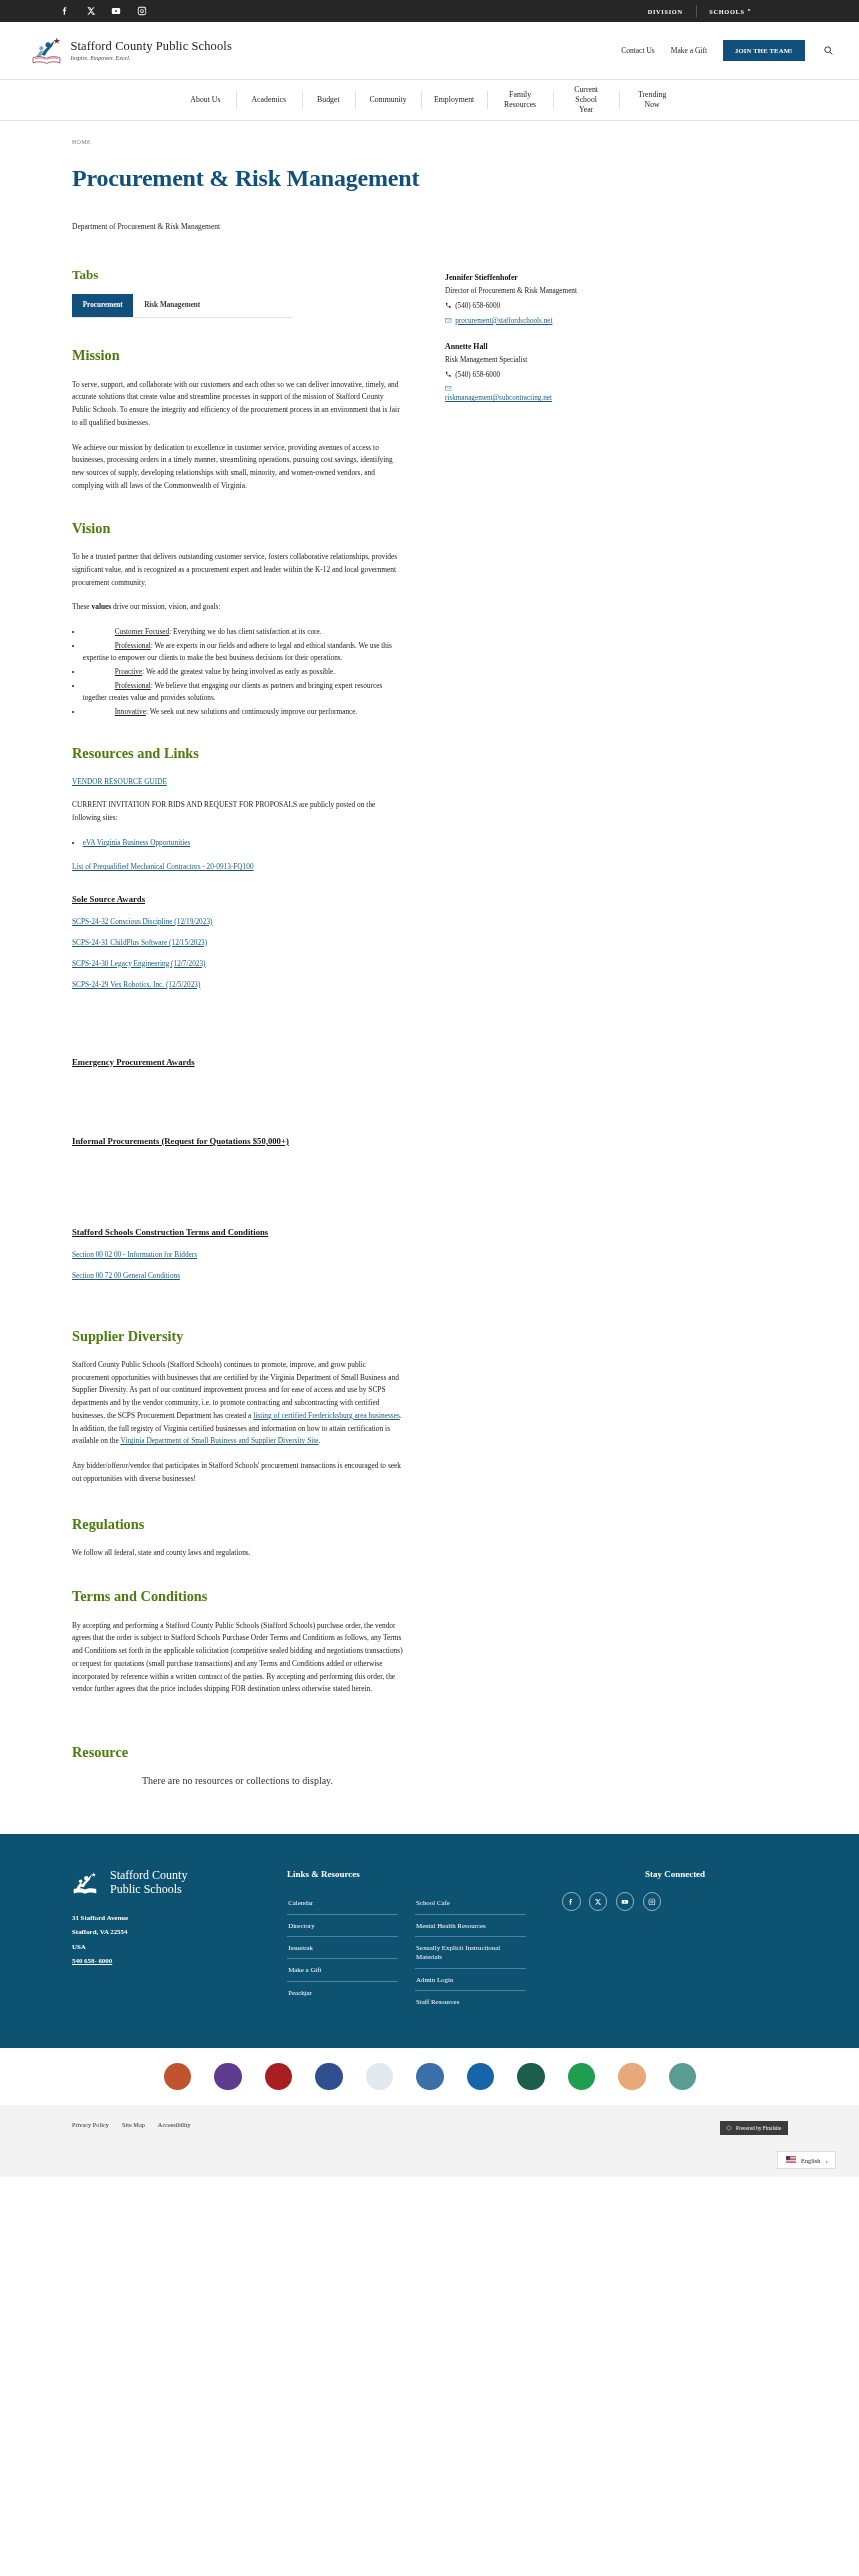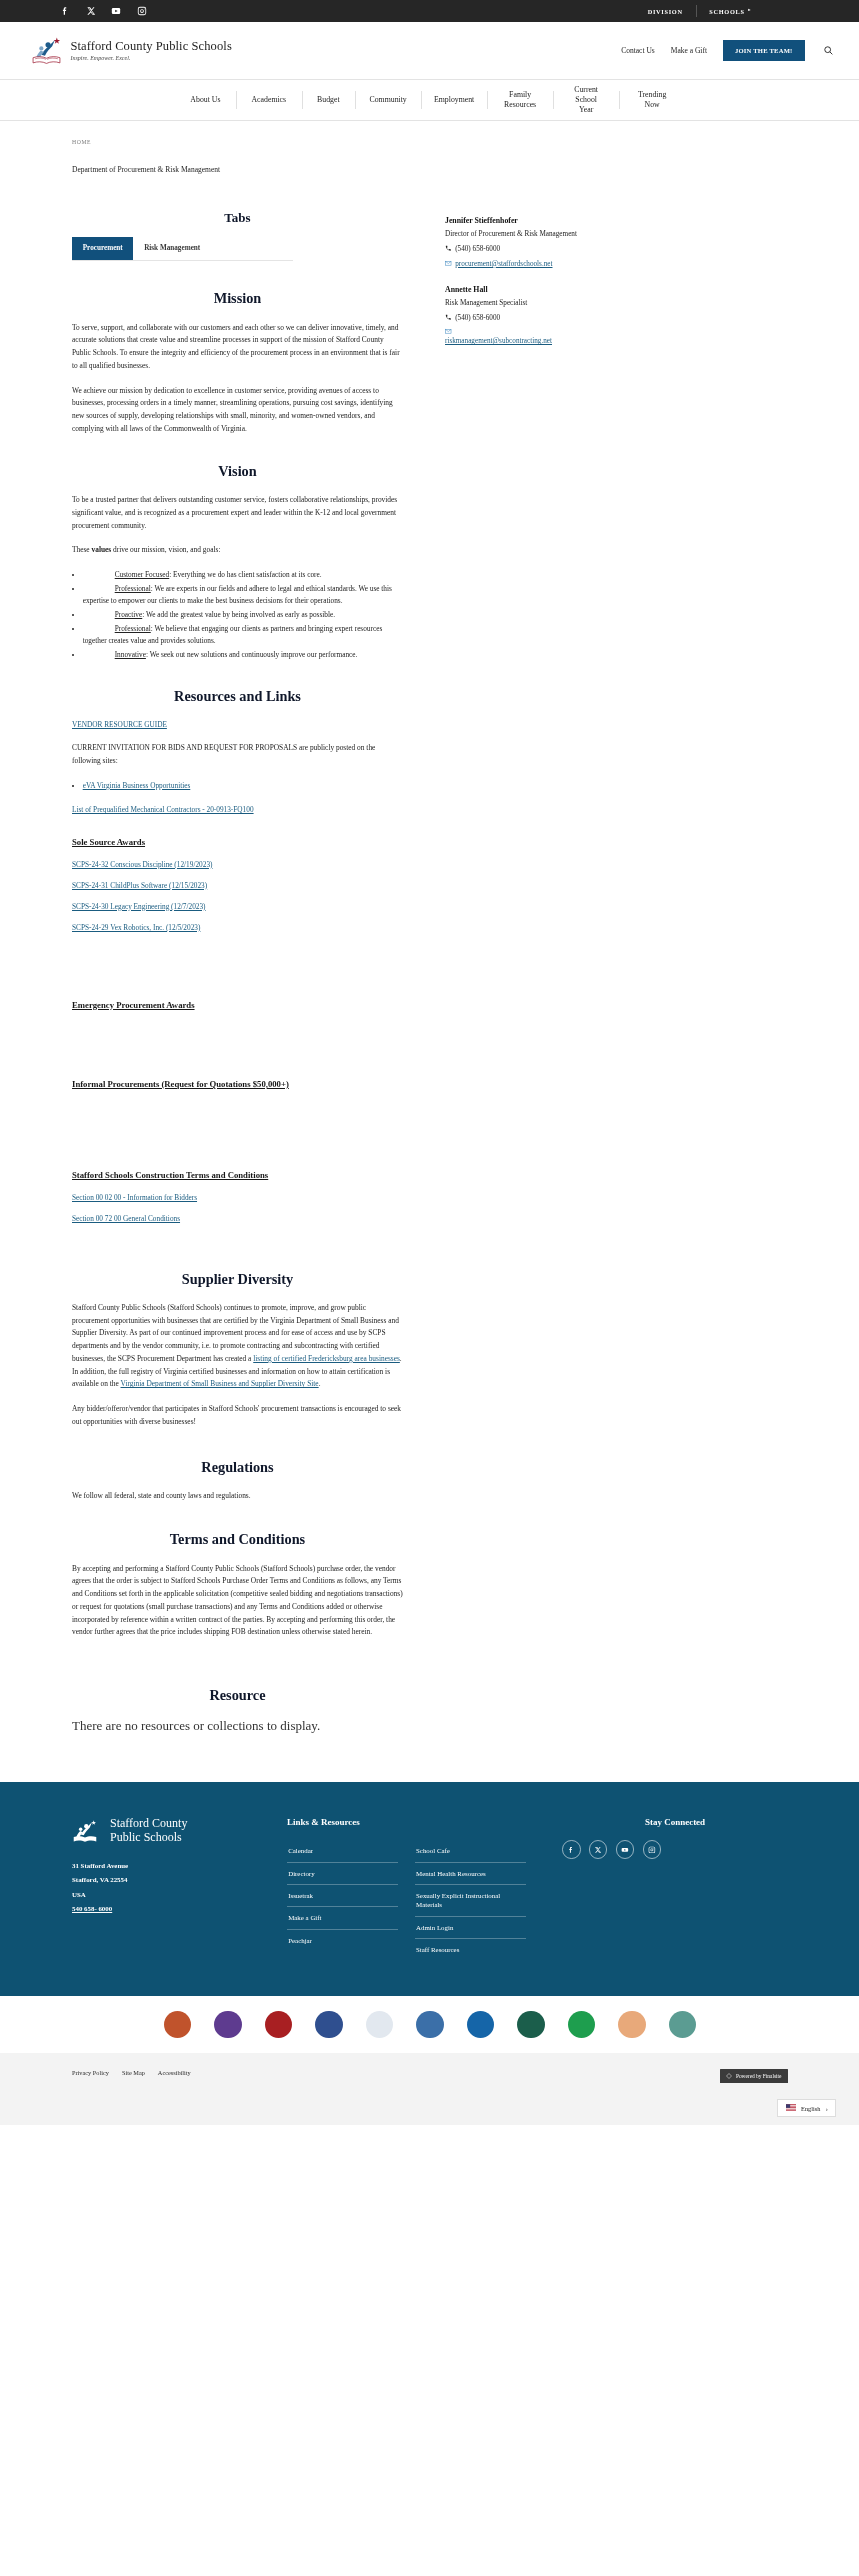--- a/index.html
+++ b/index.html
@@ -127,24 +127,23 @@
     margin-bottom: 30px;
   }
   .dept-line { font-size: 7.5px; color: #1d1d1d; margin-bottom: 36px; }
 
   .cols { display: flex; gap: 42px; align-items: flex-start; }
   .col-main { width: 331px; flex: 0 0 331px; }
   .col-side { width: 197px; flex: 0 0 197px; padding-top: 6px; }
 
   h2.sec {
     font-size: 14.3px;
-    color: #0f172a;
+    color: #4d7c0f;
     font-weight: bold;
     margin-bottom: 14.3px;
-    text-align: center;
   }
   h2.tabs-h { font-size: 13px; margin-bottom: 10.7px; }
   p.body {
     font-size: 7.4px;
     line-height: 1.72;
     color: #222;
     margin-bottom: 12px;
     text-align: left;
   }
   .tabs-row { display: flex; align-items: stretch; border-bottom: 1.2px solid #e4e4e4; width: 221px; }
@@ -181,21 +180,21 @@
   .gap-xl { height: 48px; }
 
   
   .contact-name { font-size: 7.8px; font-weight: bold; color: #111; margin-bottom: 4.2px; }
   .contact-role { font-size: 7.2px; line-height: 1.6; color: #222; margin-bottom: 3.6px; }
   .contact-row { font-size: 7.2px; color: #222; display: flex; align-items: baseline; gap: 3.6px; margin-bottom: 3px; line-height: 1.6; }
   .contact-row a { color: #1a5c80; text-decoration: underline; word-break: break-all; }
   .mini-ico { width: 6.6px; height: 6.6px; flex: 0 0 6.6px; position: relative; top: 0.6px; }
   .contact-block + .contact-block { margin-top: 14.3px; }
 
-  .resource-empty { font-size: 13px; color: #333; font-style: normal; }
+  .resource-empty { font-size: 10px; color: #333; font-style: normal; text-align: center; }
 
   
   .footer {
     background: #0e5272;
     color: #fff;
     padding: 35px 72px 36px 72px;
     margin-top: 48px;
     display: flex;
     gap: 36px;
   }
@@ -358,20 +357,21 @@
   <a class="navitem" href="#">Current School Year</a>
   <a class="navitem" href="#">Trending Now</a>
 </nav>
 
 <main class="page">
 
   <div class="breadcrumb">
     <a href="#">HOME</a>
   </div>
 
+  <h1 class="page-title">Procurement &amp; Risk Management</h1>
   <div class="dept-line">Department of Procurement &amp; Risk Management</div>
 
   <div class="cols">
 
     <div class="col-main">
 
       <h2 class="sec tabs-h">Tabs</h2>
       <div class="tabs-row">
         <div class="tab active">Procurement</div>
         <div class="tab">Risk Management</div>

